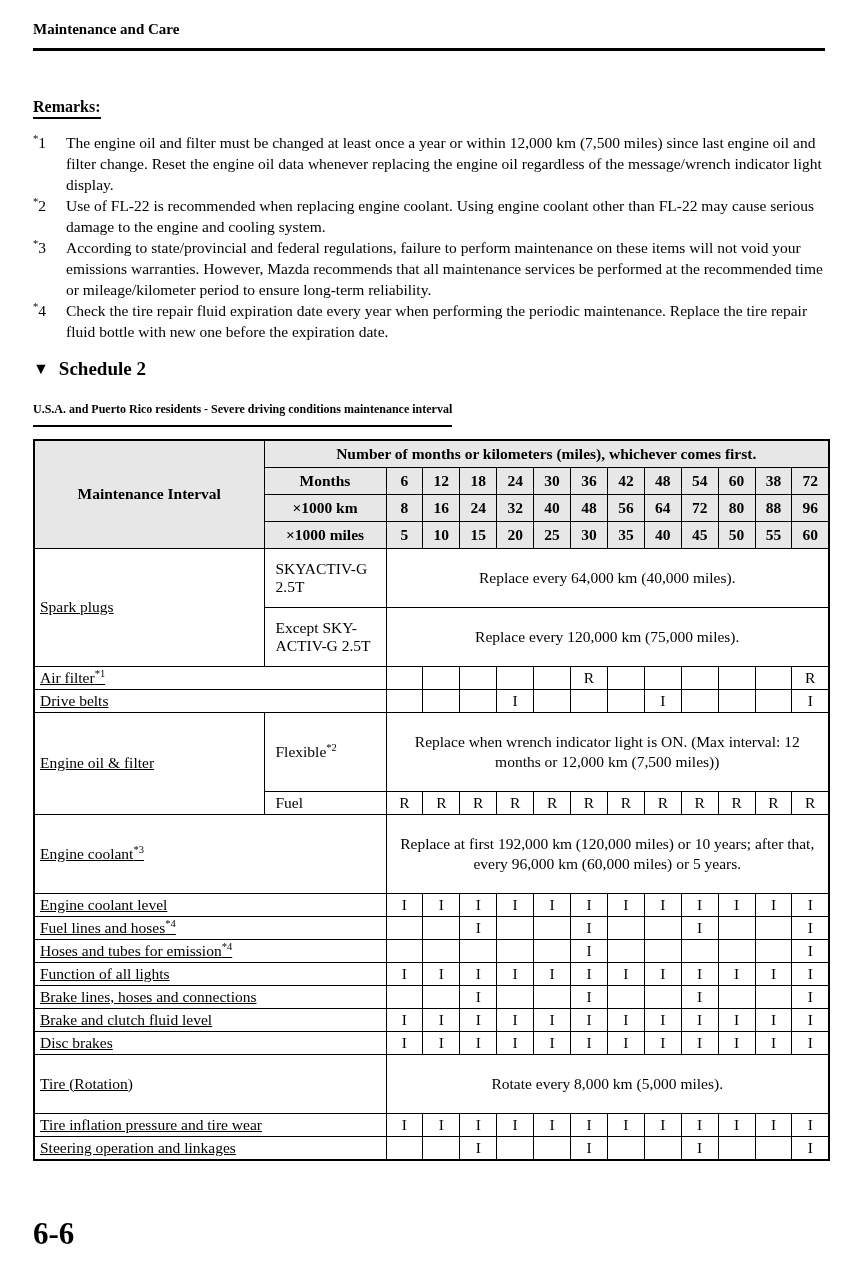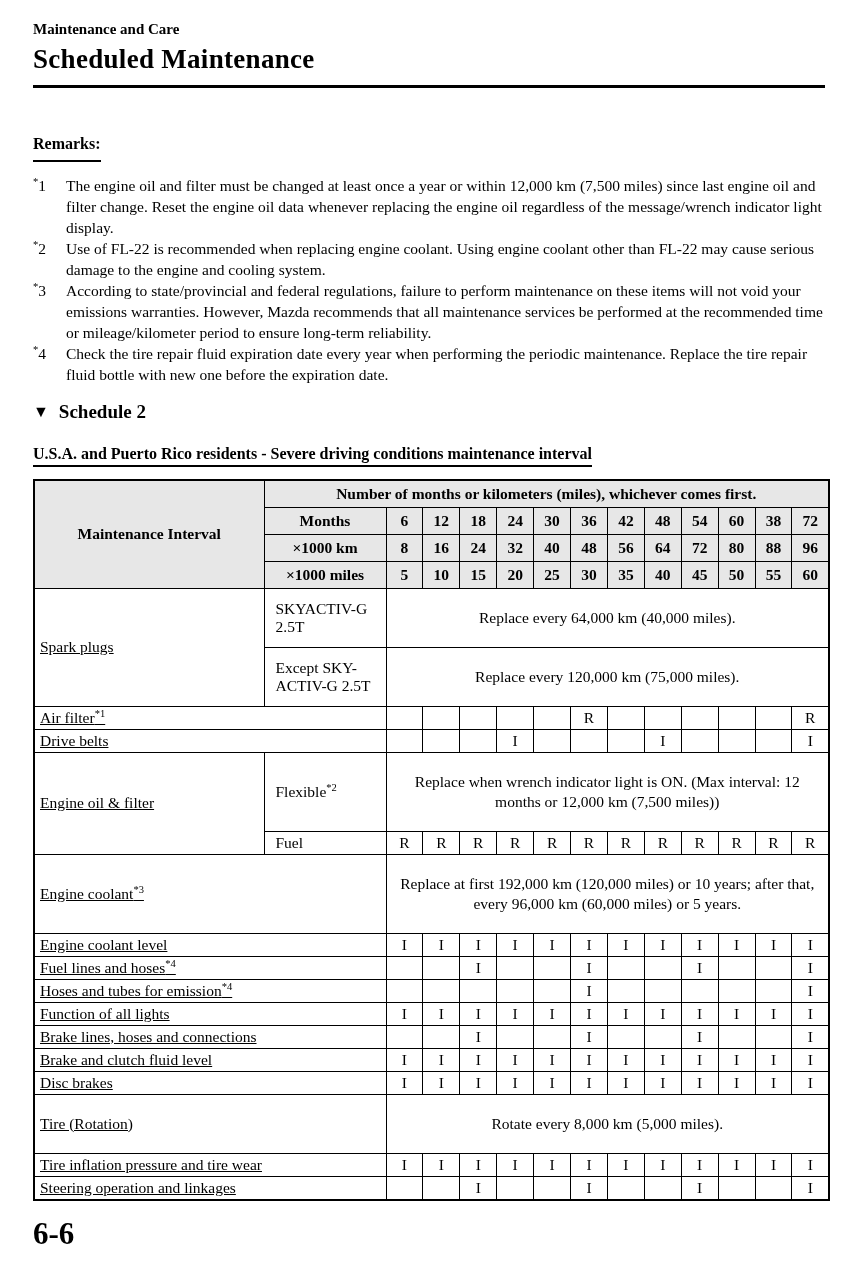--- a/index.html
+++ b/index.html
@@ -8,31 +8,31 @@
     font-family:"Liberation Serif", serif; color:#000;
   }
   .page { position:relative; width:858px; height:928px; box-sizing:border-box; padding:20px 28px 0 33px; }
 
   
   .eyebrow { font-weight:bold; font-size:15px; line-height:19px; }
   .page-title { font-size:27px; font-weight:bold; margin:3px 0 0 0; line-height:34px; letter-spacing:0.3px; }
   .header-rule { width:792px; height:3px; background:#000; margin-top:9px; }
 
   
-  .remarks-heading { display:inline-block; font-size:16px; font-weight:bold; border-bottom:2px solid #000; padding-bottom:7px; margin-top:47px; }
+  .remarks-heading { display:inline-block; font-size:16px; font-weight:bold; border-bottom:2px solid #000; padding-bottom:1px; margin-top:47px; }
   .remarks-list { margin-top:13px; }
   .remark-item { display:flex; font-size:15.5px; line-height:21px; }
   .remark-marker { width:33px; flex:none; }
   .remark-marker sup { font-size:68%; line-height:0; }
   .remark-text { width:757px; }
 
   
   .schedule-h { display:flex; align-items:center; gap:10px; font-size:19px; font-weight:bold; margin-top:15px; line-height:24px; }
   .tri { font-size:16px; line-height:1; }
-  .subheading { display:inline-block; font-size:16px; font-weight:bold; border-bottom:2px solid #000; padding-bottom:2px; margin-top:21px; }
+  .subheading { display:inline-block; font-size:12px; font-weight:bold; border-bottom:2px solid #000; padding-bottom:8px; margin-top:21px; }
 
   
   table { border-collapse:collapse; table-layout:fixed; width:797px; margin-top:12px; border:2px solid #000; }
   col.c-label { width:230px; }
   col.c-sub   { width:122px; }
   th, td { border:1px solid #000; font-size:15.5px; padding:2px 4px; box-sizing:border-box; }
   thead th { background:var(--hdr-bg, #e7e7e7); font-weight:bold; height:27px; text-align:center; }
   td.label { text-align:left; padding-left:5px; height:23px;text-decoration:underline; }
   td.sub { text-align:left; padding-left:11px; }
   td.text-span { text-align:center; line-height:20px; padding:19px 6px; }
@@ -41,21 +41,20 @@
   tbody td { vertical-align:middle; }
 
   .pageno { position:absolute; left:33px; top:1216px; font-size:31px; font-weight:bold; }
 </style>
 </head>
 <body>
 
 <div class="page">
 
   <div class="eyebrow">Maintenance and Care</div>
-  <h1 class="page-title">Scheduled Maintenance</h1>
   <div class="header-rule"></div>
 
   <div class="remarks-heading">Remarks:</div>
   <div class="remarks-list" id="remarks-list">
       <div class="remark-item">
         <span class="remark-marker"><sup>*</sup>1</span>
         <span class="remark-text">The engine oil and filter must be changed at least once a year or within 12,000 km (7,500 miles) since last engine oil and filter change. Reset the engine oil data whenever replacing the engine oil regardless of the message/wrench indicator light display.</span>
       </div>
       <div class="remark-item">
         <span class="remark-marker"><sup>*</sup>2</span>

